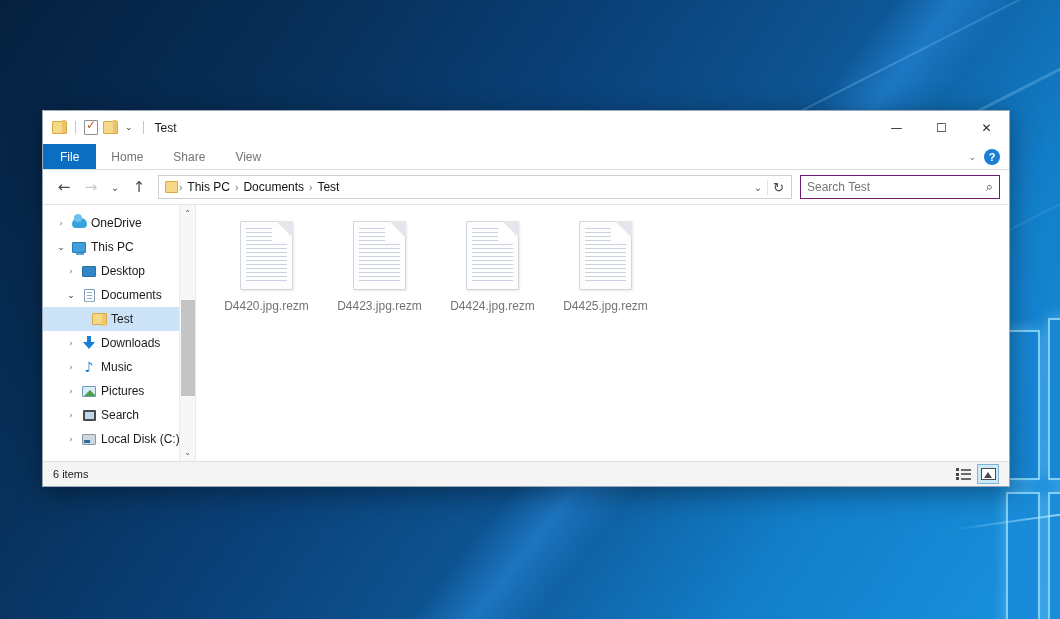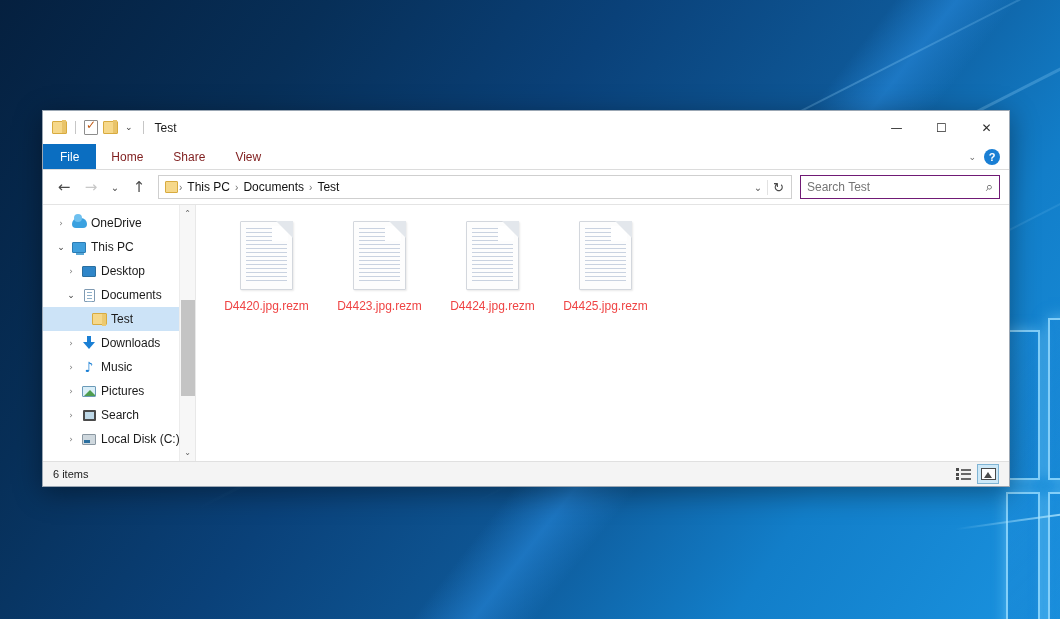--- a/index.html
+++ b/index.html
@@ -90,21 +90,21 @@
   }
 
   
   .ribbon {
     height: 26px; display: flex; align-items: stretch;
     border-bottom: 1px solid #dcdcdc; background: #fff;
     flex: 0 0 auto;
   }
   .rtab {
     padding: 0 15px; display: flex; align-items: center;
-    font-size: 12px; color: #7f1d1d; cursor: default;
+    font-size: 12px; color: #737373; cursor: default;
   }
   .rtab.file { background: #0b6ec1; color: #ffffff; padding: 0 17px; }
   .ribbon-right { margin-left: auto; display: flex; align-items: center; gap: 8px; padding-right: 9px; }
   .chev-down { font-size: 9px; color: #6b6b6b; }
   .help-btn {
     width: 16px; height: 16px; border-radius: 50%; background: #1a7fd4;
     color: #fff; font-size: 11px; font-weight: bold;
     display: flex; align-items: center; justify-content: center;
   }
 
@@ -284,21 +284,21 @@
     background-image: repeating-linear-gradient(
       to bottom,
       #c9d2e0 0px, #c9d2e0 1px,
       rgba(255,255,255,0) 1px, rgba(255,255,255,0) 4px
     );
   }
   .fileicon .lines-mask {
     position: absolute; right: 4px; top: 4px; width: 16px; height: 15px; background: #fff;
   }
   .filename {
-    margin-top: 9px; font-size: 12px; color: #ef4444;
+    margin-top: 9px; font-size: 12px; color: #737373;
     white-space: nowrap; text-align: center;
   }
 
   
   .statusbar {
     height: 25px; flex: 0 0 auto; background: #f4f4f4;
     border-top: 1px solid #e0e0e0;
     display: flex; align-items: center; padding: 11px 10px;
   }
   .status-text { font-size: 11px; color: #202020; }

